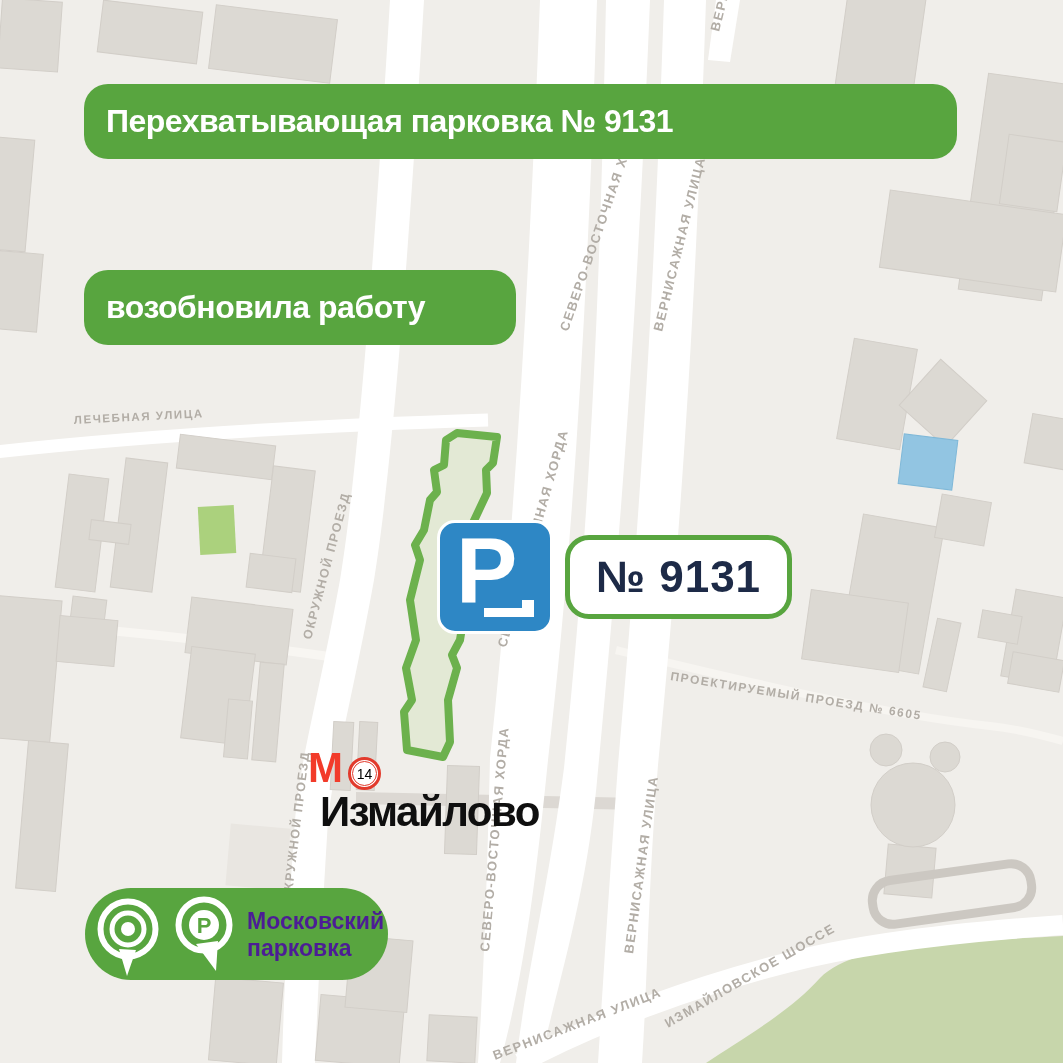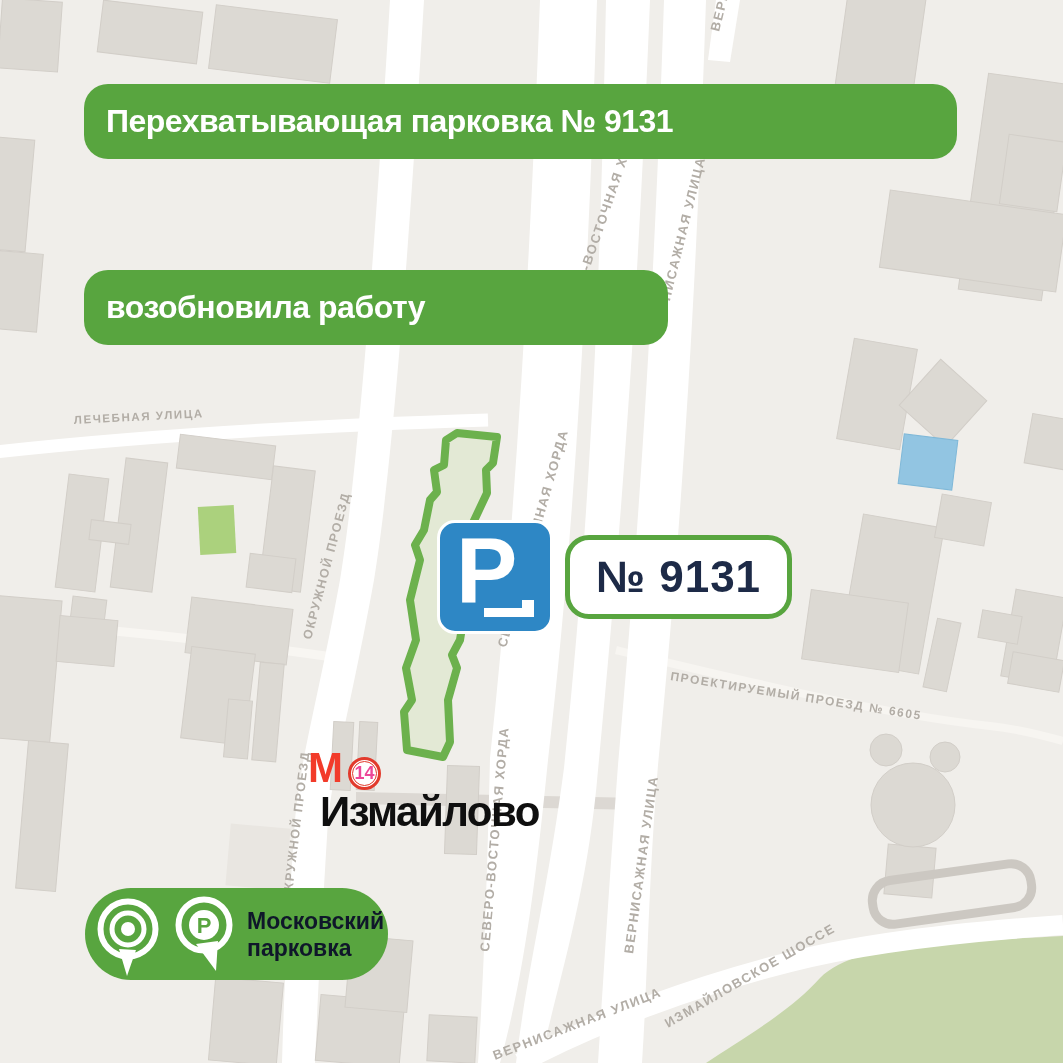--- a/index.html
+++ b/index.html
@@ -6,43 +6,43 @@
   .canvas{position:relative;width:1063px;height:1063px;overflow:hidden;
           font-family:"Liberation Sans","DejaVu Sans",sans-serif;background:#f0eeea}
   .map-svg{position:absolute;left:0;top:0;z-index:0}
   .street{font-weight:700;fill:#b2ada6;letter-spacing:1.6px}
 
   .banner{position:absolute;left:84px;height:75px;background:#58a53f;border-radius:24px;
           display:flex;align-items:center;padding:0 22px;box-sizing:border-box;color:#fff;
           font-weight:700;font-size:32px;white-space:nowrap;letter-spacing:-0.5px;z-index:30}
   .banner-1{top:84px;width:873px}
   .banner-2{top:181px;width:474px}
-  .banner-3{top:270px;width:584px}
+  .banner-3{top:270px;width:432px}
 
   .p-sign{position:absolute;left:437px;top:520px;width:116px;height:114px;background:#2e87c5;
           border:3px solid #fff;border-radius:18px;box-sizing:border-box;z-index:20}
   .badge{position:absolute;left:565px;top:535px;width:227px;height:84px;background:#fff;
          border:5px solid #58a53f;border-radius:24px;box-sizing:border-box;display:flex;
          align-items:center;justify-content:center;font-weight:700;font-size:44px;
          color:#1d2a47;letter-spacing:1px;z-index:20}
 
   .metro-m{position:absolute;left:308px;top:747px;color:#f23b2a;font-size:42px;font-weight:700;
            line-height:1;z-index:10}
   .metro-ring{position:absolute;left:348px;top:757px;width:33px;height:33px;border:3px solid #e23a2c;
               border-radius:50%;box-sizing:border-box;background:#fff;display:flex;align-items:center;
               justify-content:center;z-index:10}
   .metro-ring-inner{width:23px;height:23px;border:1.5px solid #e23a2c;border-radius:50%;
-              display:flex;align-items:center;justify-content:center;font-size:18px;font-weight:700;
-              color:#ec4899}
+              display:flex;align-items:center;justify-content:center;font-size:14px;font-weight:400;
+              color:#000000}
   .metro-station{position:absolute;left:320px;top:788px;font-size:42px;font-weight:700;color:#0f0f0f;
               letter-spacing:-1.5px;z-index:10}
 
   .brand{position:absolute;left:85px;top:888px;width:303px;height:92px;background:#58a53f;
          border-radius:46px;z-index:30}
-  .brand-text{position:absolute;left:162px;top:20px;color:#0f172a;font-weight:700;font-size:23px;
+  .brand-text{position:absolute;left:162px;top:20px;color:#4c1d95;font-weight:700;font-size:23px;
          line-height:27px;letter-spacing:0}
 </style>
 </head>
 <body>
 
 <div class="canvas">
 
   <svg class="map-svg" width="1063" height="1063" viewBox="0 0 1063 1063">
 
     <rect x="0" y="0" width="1063" height="1063" fill="#f0eeea"></rect>

